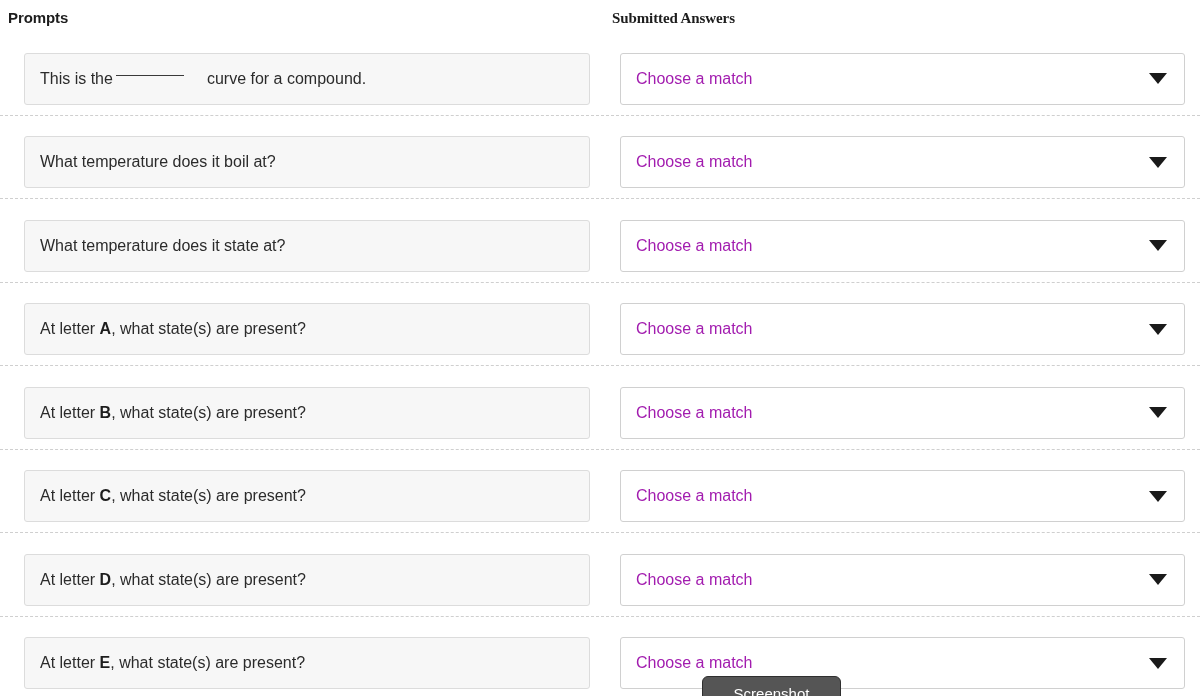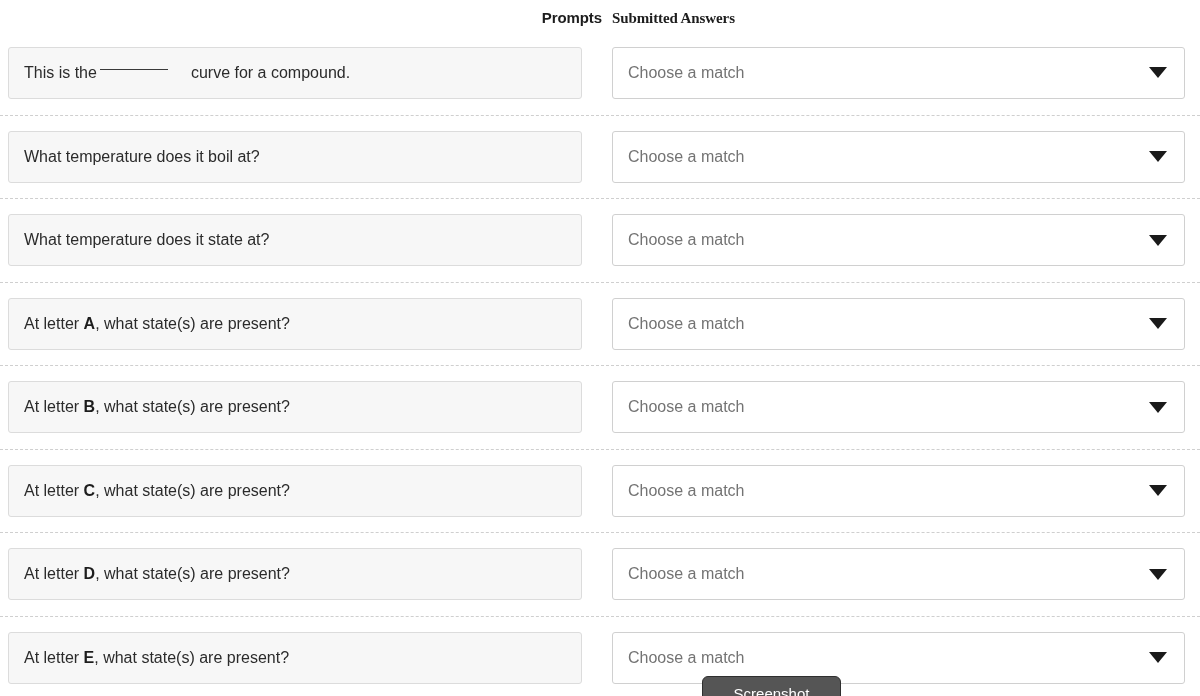--- a/index.html
+++ b/index.html
@@ -29,42 +29,42 @@
     display: flex;
     height: 26px;
     align-items: flex-end;
   }
   .col-head {
     font-size: 15px;
     font-weight: bold;
     color: #1d1d1d;
     line-height: 16px;
     letter-spacing: -0.1px;
-    text-align: right;
   }
   .col-head.prompts-head {
     width: 602px;
     padding-left: 8px;
     box-sizing: border-box;
   }
   .col-head.answers-head {
     padding-left: 10px;
     font-family: Liberation Serif, serif;
   }
 
   
   .rows {
     margin-top: 5px;
   }
   .row {
     display: flex;
-    align-items: center;
+    align-items: flex-end;
     height: 83.5px;
     box-sizing: border-box;
     position: relative;
+    padding-left: 16px;
   }
   .row + .row {
     border-top: 1px dashed #cfcfcf;
   }
 
   .prompt-cell {
     width: 602px;
     box-sizing: border-box;
     padding: 10px 20px 10px 8px;
   }
@@ -107,21 +107,21 @@
     height: 52px;
     display: flex;
     align-items: center;
     justify-content: space-between;
     padding: 0 17px 0 15px;
     box-sizing: border-box;
     cursor: pointer;
   }
   .select-placeholder {
     font-size: 16px;
-    color: #737373;
+    color: #a21caf;
     line-height: 20px;
   }
   .caret {
     width: 0;
     height: 0;
     border-left: 9px solid transparent;
     border-right: 9px solid transparent;
     border-top: 11px solid #1a1a1a;
     flex: 0 0 auto;
   }

